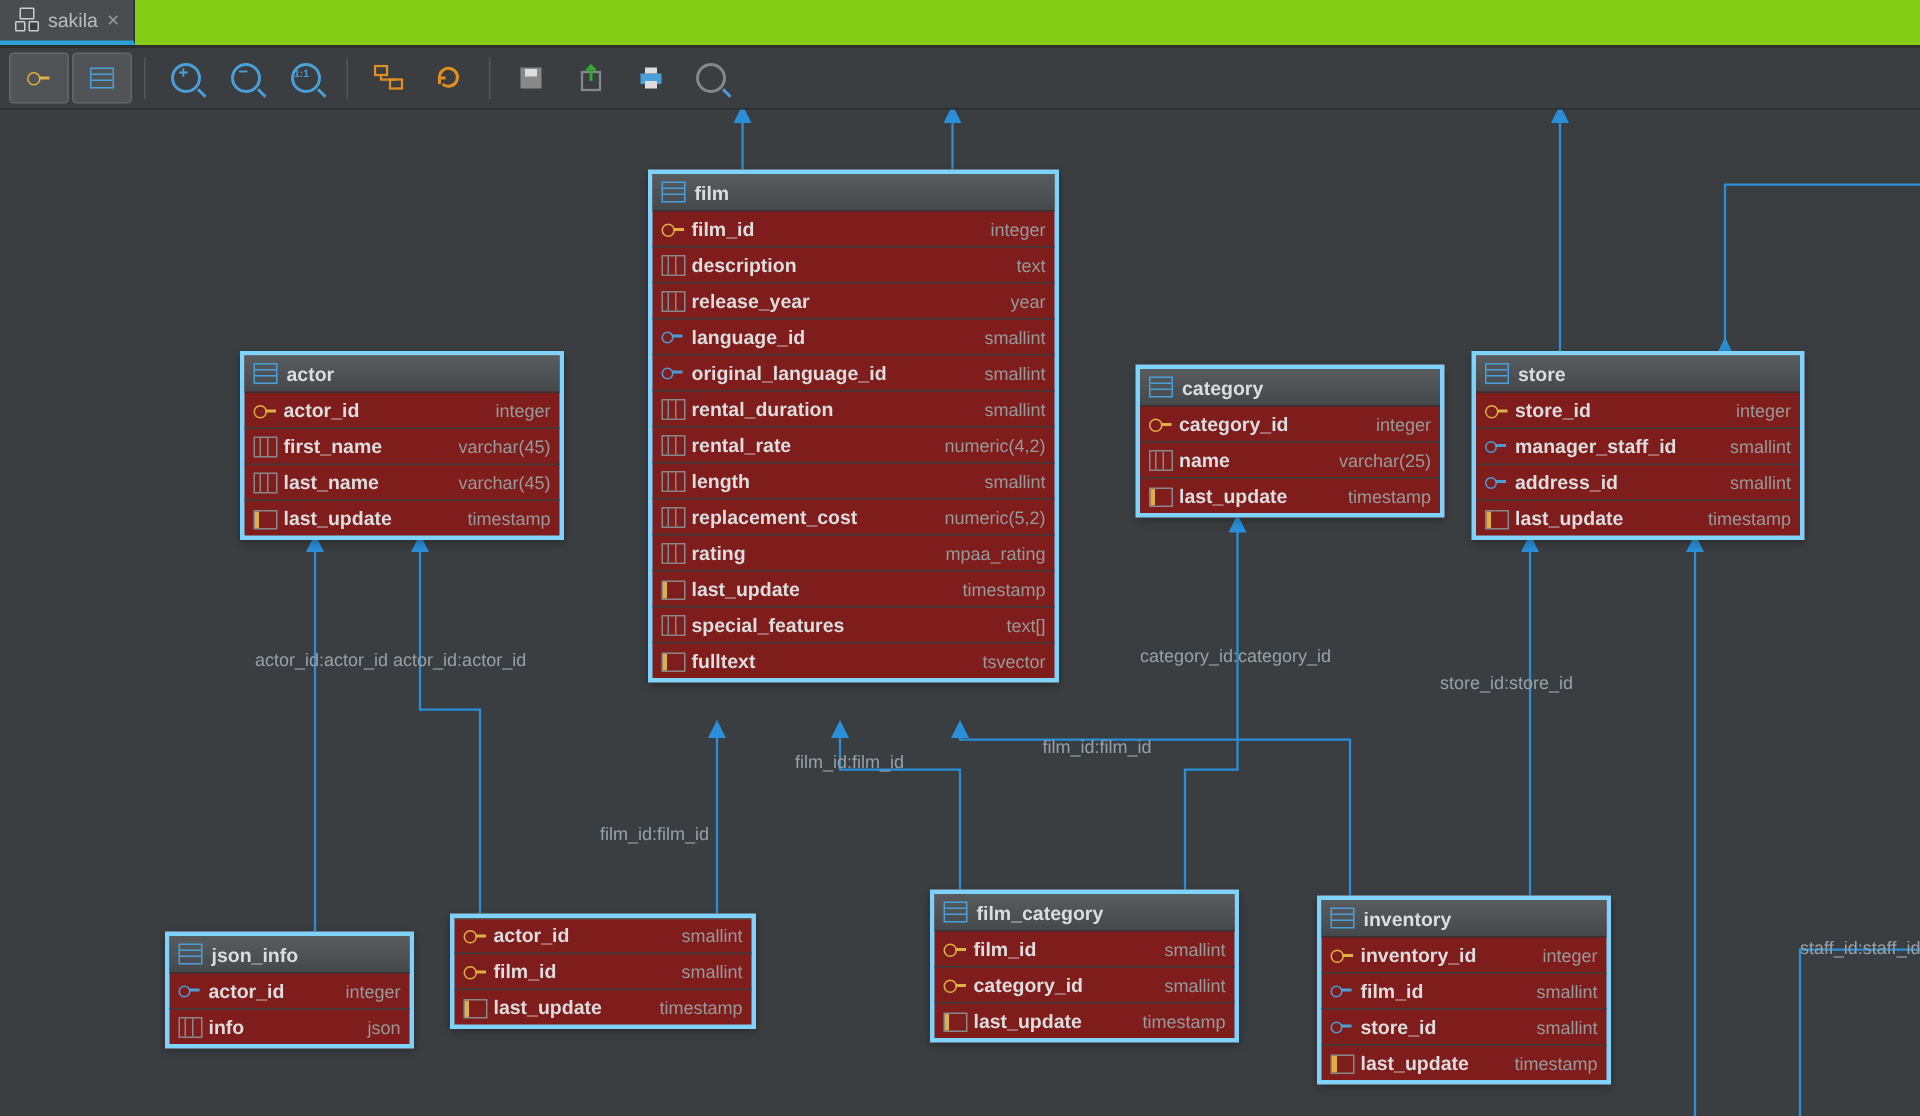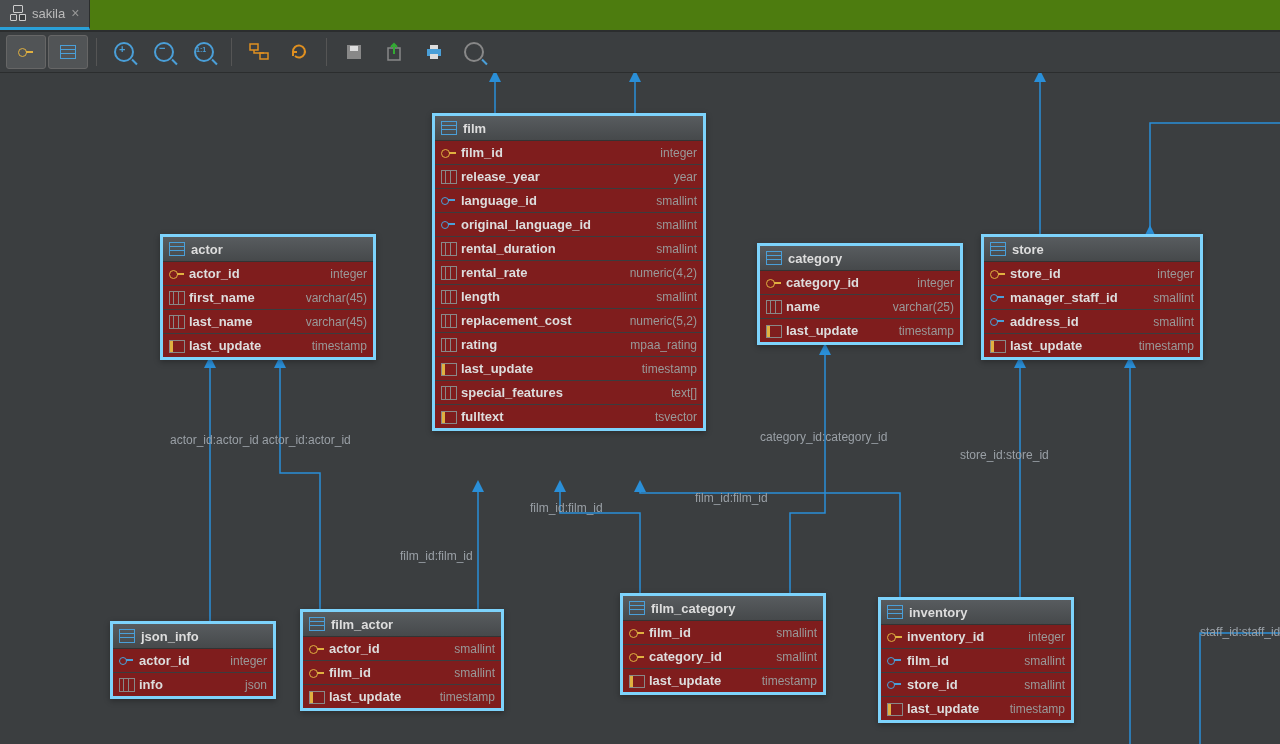--- a/index.html
+++ b/index.html
@@ -1,16 +1,16 @@
 <!DOCTYPE html>
 <html><head>
 <meta charset="utf-8">
 <style>
 html,body{margin:0;padding:0;width:1280px;height:744px;background:#3b3e40;font-family:"Helvetica Neue",Arial,sans-serif;font-size:13px;color:#bbb;overflow:hidden}
-.tabbar{height:30px;background:#4d7c0f;border-bottom:2px solid #2b2d2e;display:flex;align-items:flex-end}
+.tabbar{height:30px;background:#84cc16;border-bottom:2px solid #2b2d2e;display:flex;align-items:flex-end}
 .tab{height:28px;background:#4a4d50;border-top:1px solid #555;border-right:1px solid #2b2d2e;display:flex;align-items:center;padding:0 10px;gap:6px;border-bottom:3px solid #2aa0d8}
 .tab .sch{width:16px;height:16px;position:relative}
 .tab .sch:before{content:"";position:absolute;left:3px;top:0;width:8px;height:6px;border:1px solid #ccc;border-radius:1px}
 .tab .sch:after{content:"";position:absolute;left:0;bottom:0;width:5px;height:5px;border:1px solid #ccc;border-radius:1px;box-shadow:9px 0 0 -1px #3b3e40,9px 0 0 0 #ccc}
 .tab .close{color:#999;font-size:14px;cursor:pointer}
 .toolbar{height:40px;background:#3b3e40;border-bottom:1px solid #2b2d2e;display:flex;align-items:center;padding:0 6px;gap:2px}
 .tbtn{width:38px;height:32px;display:flex;align-items:center;justify-content:center;border-radius:3px;cursor:pointer}
 .tbtn.sel{background:#515456;border:1px solid #666}
 .tsep{width:1px;height:28px;background:#555;margin:0 6px}
 .mag{width:16px;height:16px;border:2px solid #4a9fd8;border-radius:50%;position:relative}
@@ -181,20 +181,25 @@
     <span class="ic ic-tbl"></span>
     <span>film</span>
   </div>
         <div class="row">
       <span class="ic ic-pk"></span>
       <span class="nm">film_id</span>
       <span class="ty">integer</span>
     </div>
         <div class="row">
       <span class="ic ic-col"></span>
+      <span class="nm">description</span>
+      <span class="ty">text</span>
+    </div>
+        <div class="row">
+      <span class="ic ic-col"></span>
       <span class="nm">release_year</span>
       <span class="ty">year</span>
     </div>
         <div class="row">
       <span class="ic ic-fk"></span>
       <span class="nm">language_id</span>
       <span class="ty">smallint</span>
     </div>
         <div class="row">
       <span class="ic ic-fk"></span>
@@ -299,24 +304,20 @@
       <span class="nm">actor_id</span>
       <span class="ty">integer</span>
     </div>
         <div class="row">
       <span class="ic ic-col"></span>
       <span class="nm">info</span>
       <span class="ty">json</span>
     </div>
       </div>
       <div class="tbl" style="left: 300px; top: 536px; width: 198px;">
-        <div class="thd">
-    <span class="ic ic-tbl"></span>
-    <span>film_actor</span>
-  </div>
         <div class="row">
       <span class="ic ic-pk"></span>
       <span class="nm">actor_id</span>
       <span class="ty">smallint</span>
     </div>
         <div class="row">
       <span class="ic ic-pk"></span>
       <span class="nm">film_id</span>
       <span class="ty">smallint</span>
     </div>

